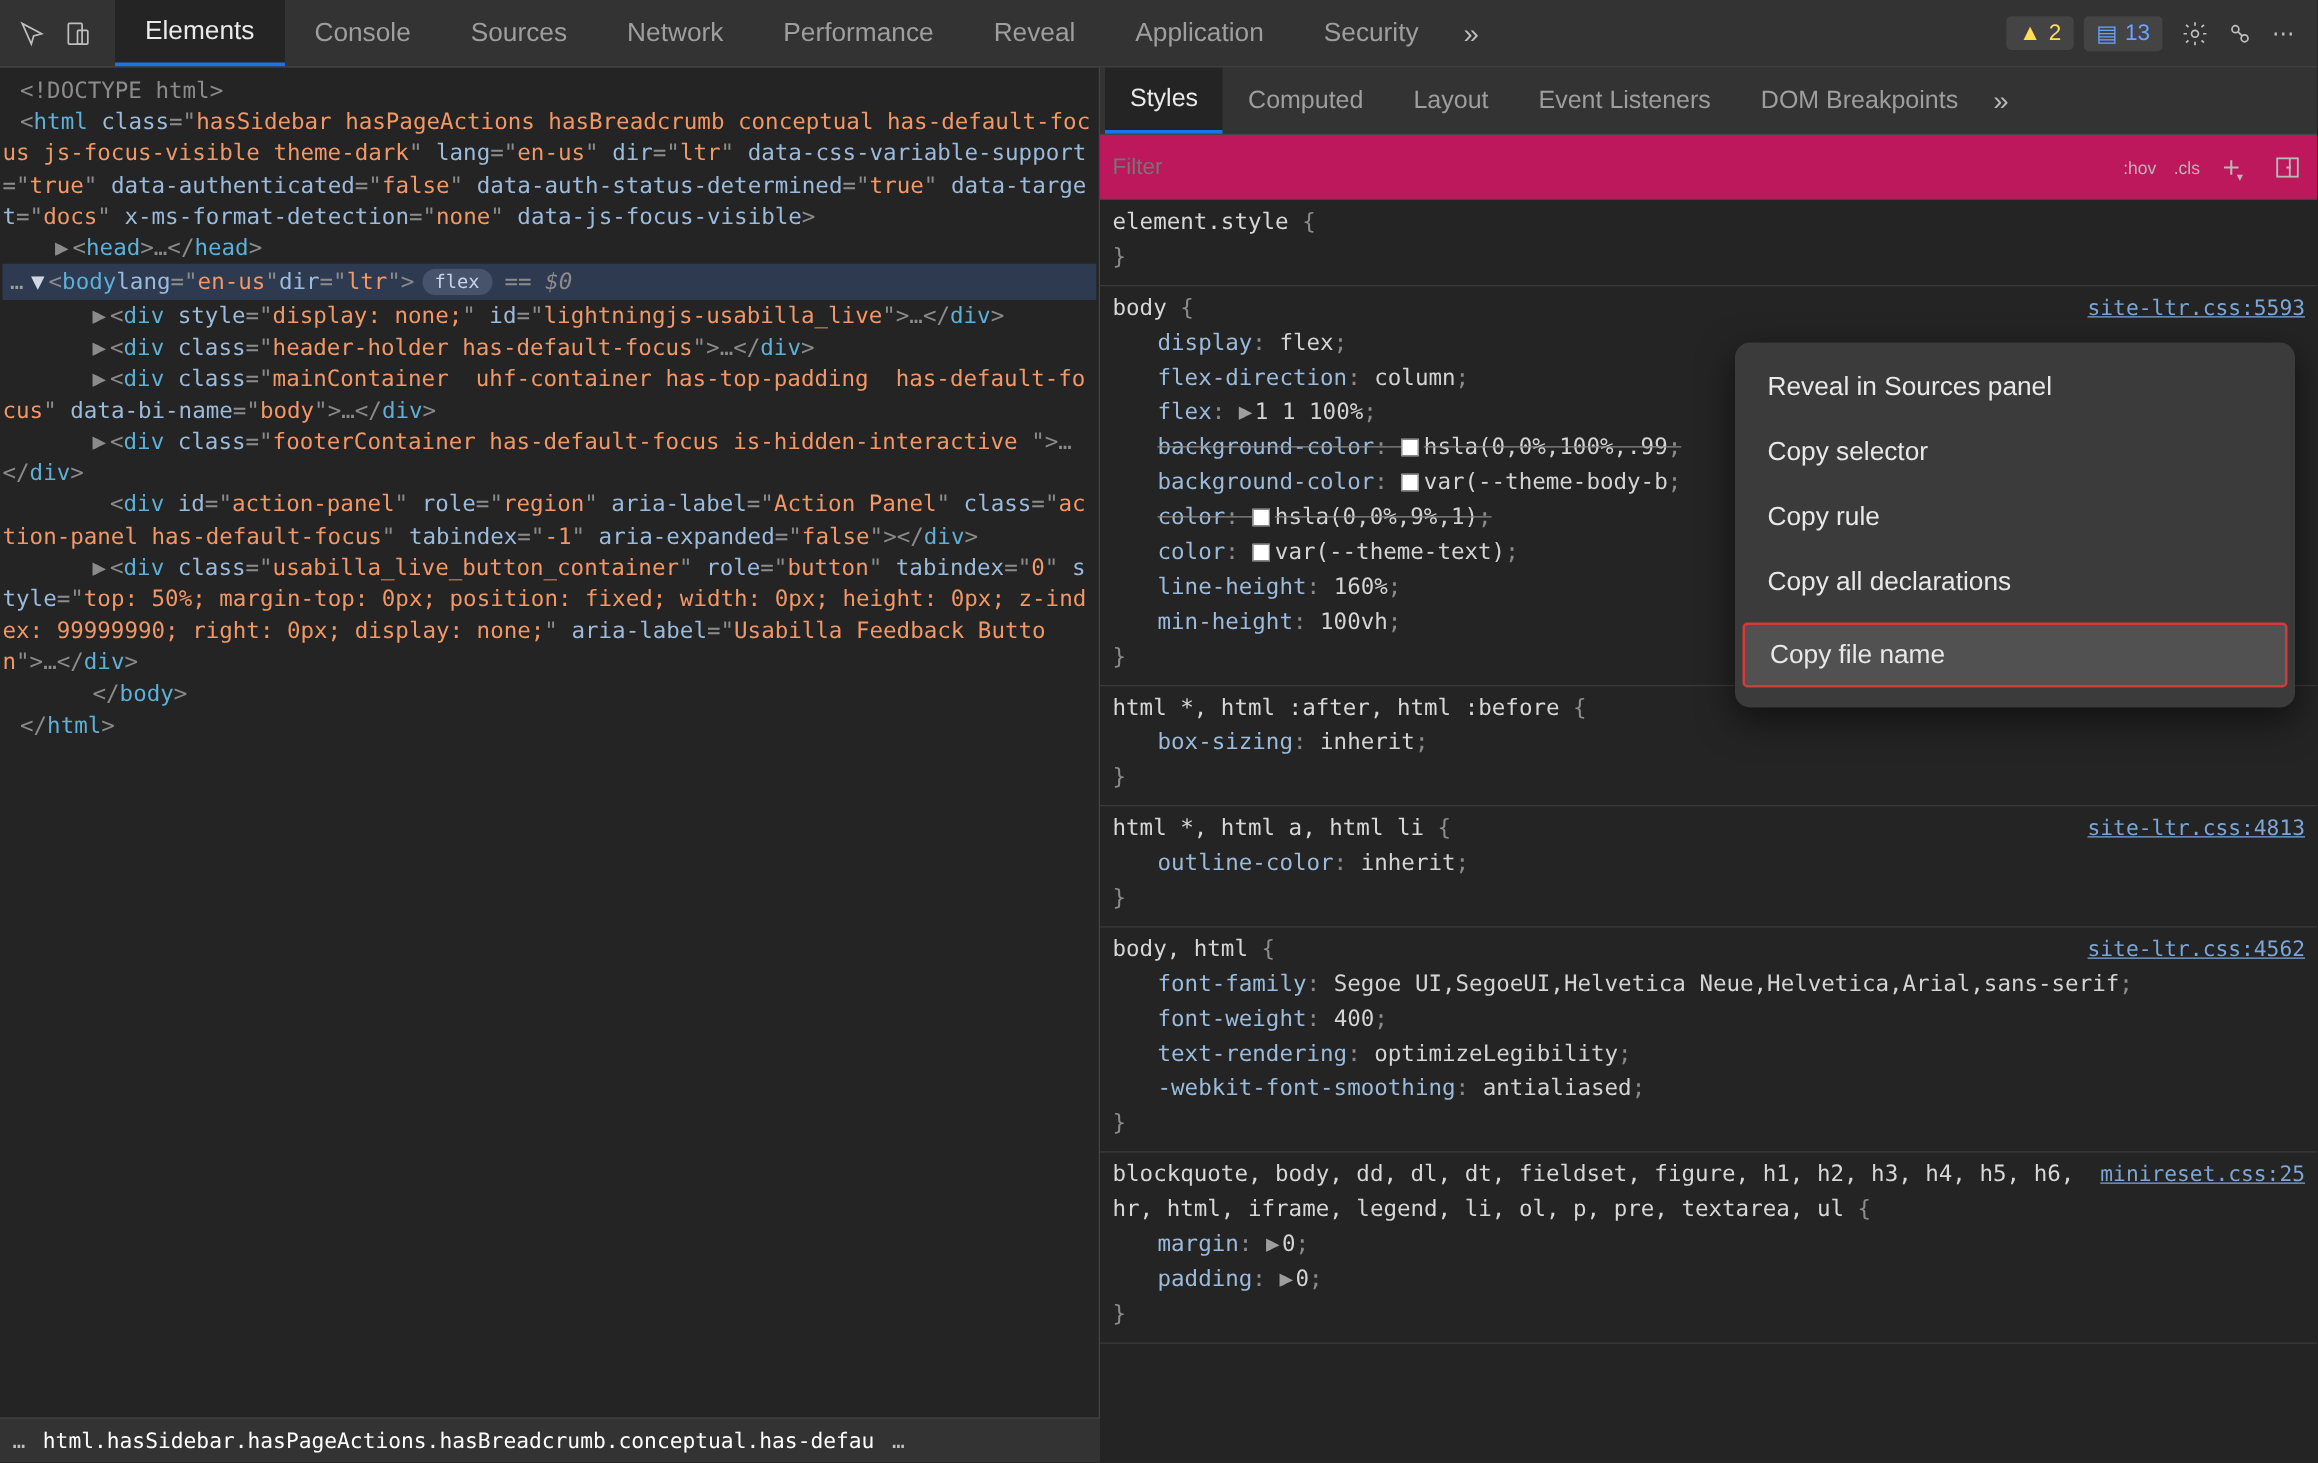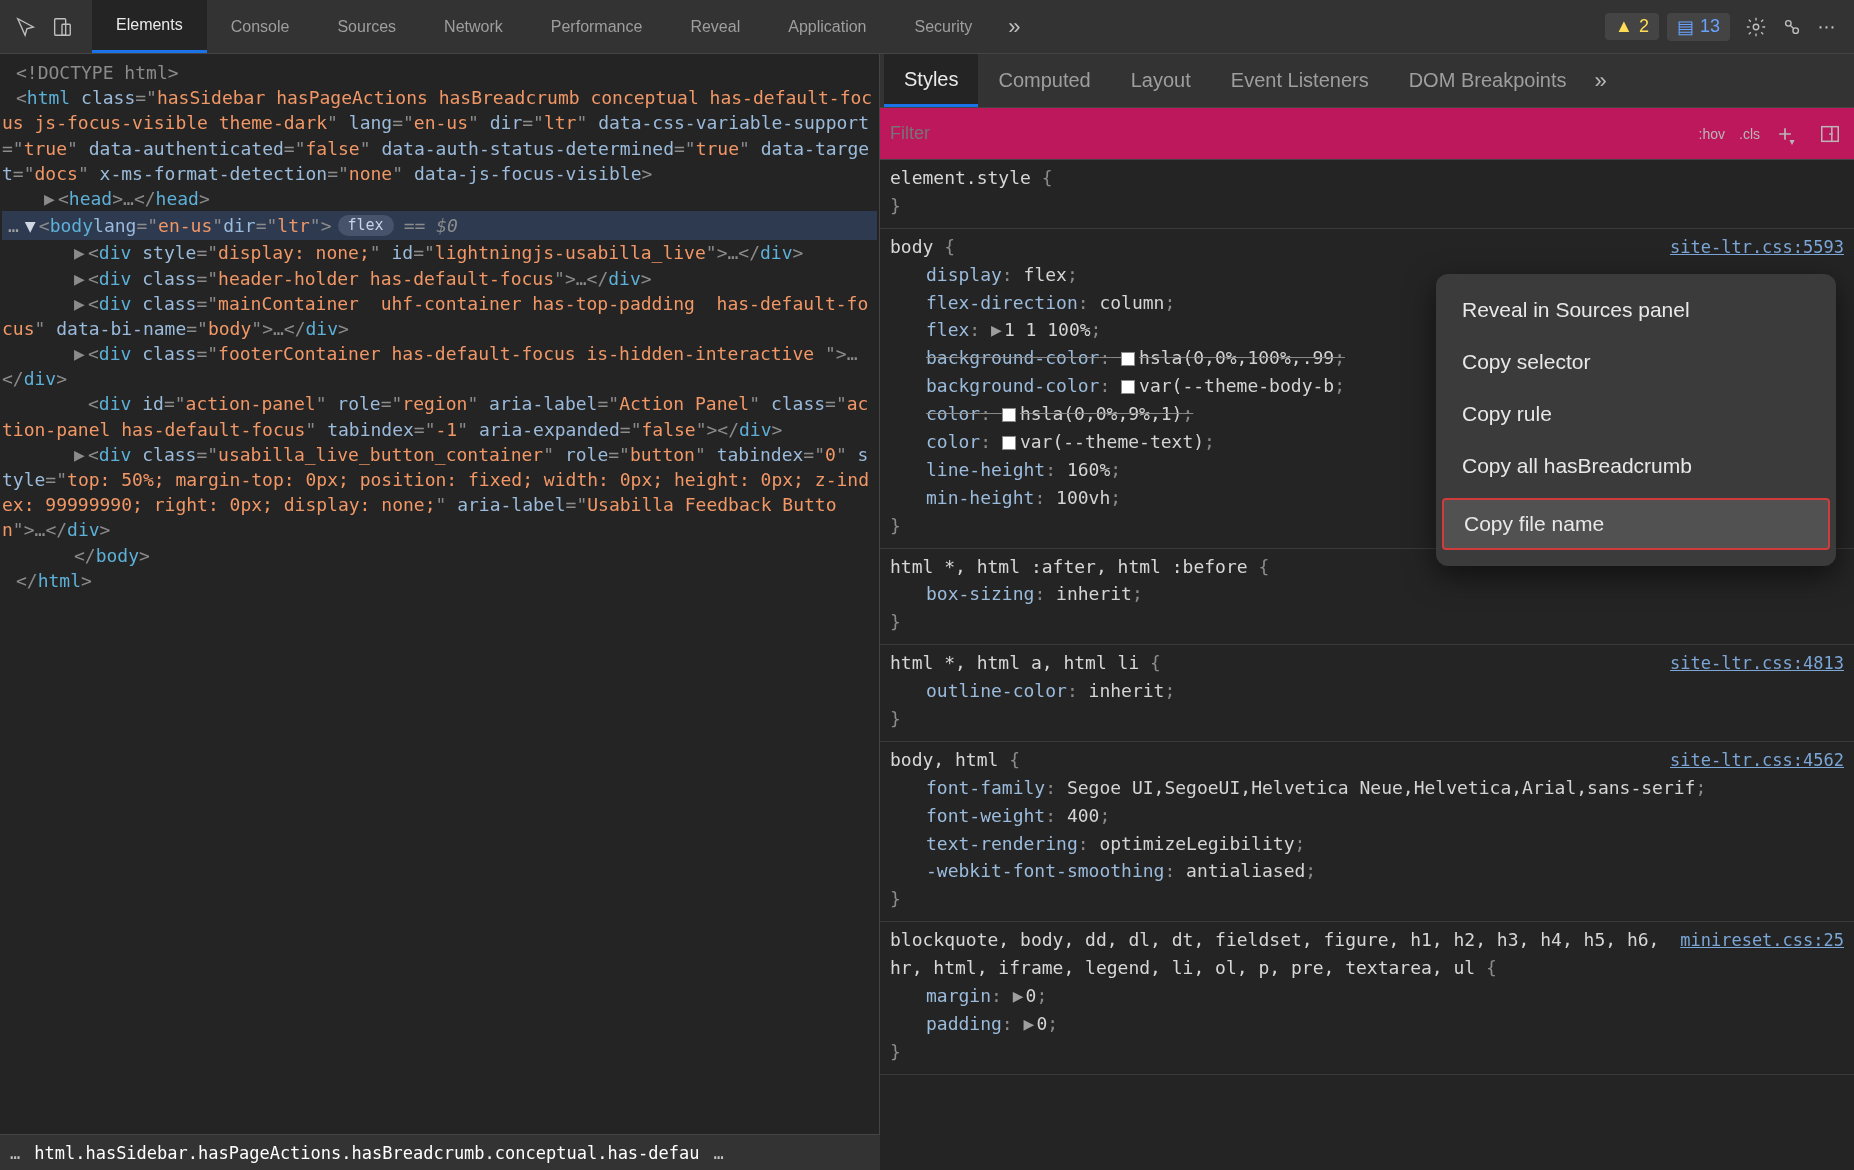--- a/index.html
+++ b/index.html
@@ -27,21 +27,21 @@
   width: 36px; height: 36px;
   display: flex; align-items: center; justify-content: center;
   color: #bfbfbf; cursor: pointer;
 }
 .topbar .icon-btn svg { width: 22px; height: 22px; fill: none; stroke: currentColor; stroke-width: 1.5; }
 .tabs { display: flex; align-items: stretch; height: 100%; margin-left: 12px; }
 .tab {
   padding: 0 24px;
   display: flex; align-items: center;
   color: #9e9e9e;
-  font-size: 16px;
+  font-size: 21px;
   cursor: pointer;
   height: 100%;
 }
 .tab.active {
   color: #eaeaea;
   background: #242424;
   border-bottom: 3px solid #1a73e8;
 }
 .topbar .grow { flex: 1; }
 .badge {
@@ -126,21 +126,21 @@
   display: inline-block; width: 14px; height: 14px;
   border: 1px solid #888; background: #fff; vertical-align: middle;
   margin-right: 4px;
 }
 .mini-twist { color:#9e9e9e; margin-right:2px; }
 
 
 .ctx {
   position: absolute;
   top: 220px; right: 18px;
-  width: 400px;
+  width: 448px;
   background: #3b3b3b;
   border-radius: 12px;
   box-shadow: 0 10px 30px rgba(0,0,0,.55);
   padding: 10px 0;
   font-size: 21px;
 }
 .ctx .item { padding: 14px 26px; color: #e8e8e8; cursor: pointer; }
 .ctx .item.hl { background: #515151; border: 2px solid #d23b3b; border-radius: 4px; margin: 6px 6px; padding: 12px 20px; }
 
 
@@ -339,21 +339,21 @@
             <div><span class="prop">padding</span><span class="tag-punc">:</span> <span class="mini-twist">▶</span><span class="val">0</span><span class="tag-punc">;</span></div>
           </div>
           <div><span class="tag-punc">}</span></div>
         </div>
       </div>
 
     <div class="ctx" id="ctx">
         <div class="item">Reveal in Sources panel</div>
         <div class="item">Copy selector</div>
         <div class="item">Copy rule</div>
-        <div class="item">Copy all hasBreadcrumb</div>
+        <div class="item">Copy all declarations</div>
         <div class="item hl">Copy file name</div>
       </div>
   </div>
 </div>
 
 <div class="crumbs mono">
   <span>…</span>
   <span class="active">html.hasSidebar.hasPageActions.hasBreadcrumb.conceptual.has-defau</span>
   <span>…</span>
 </div>

